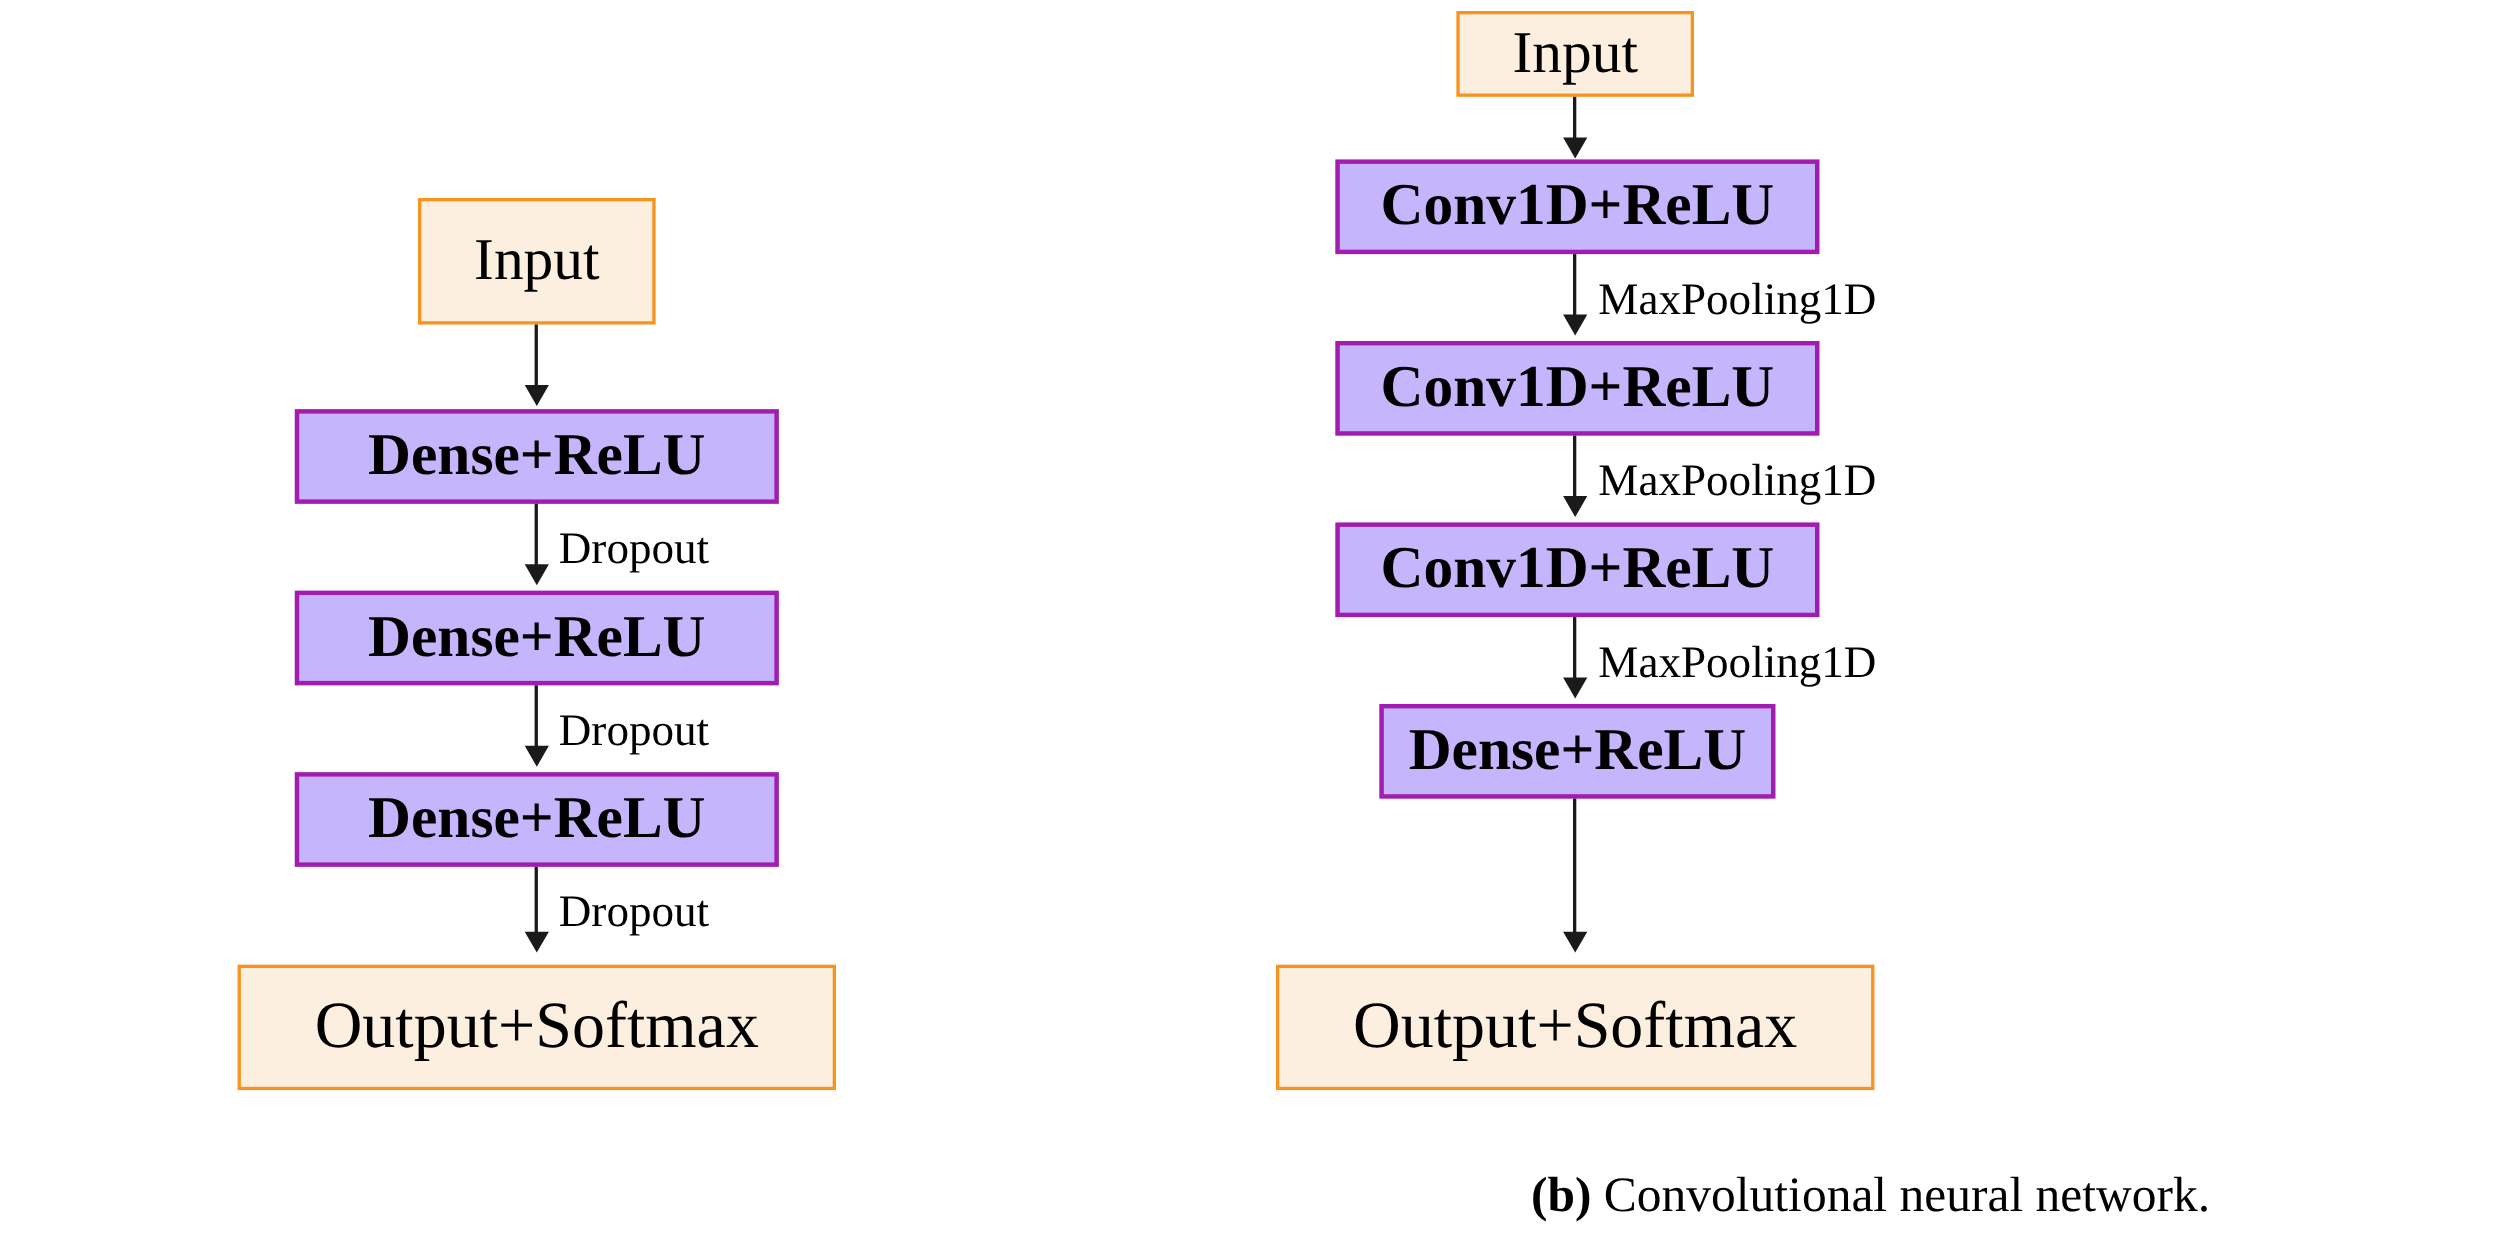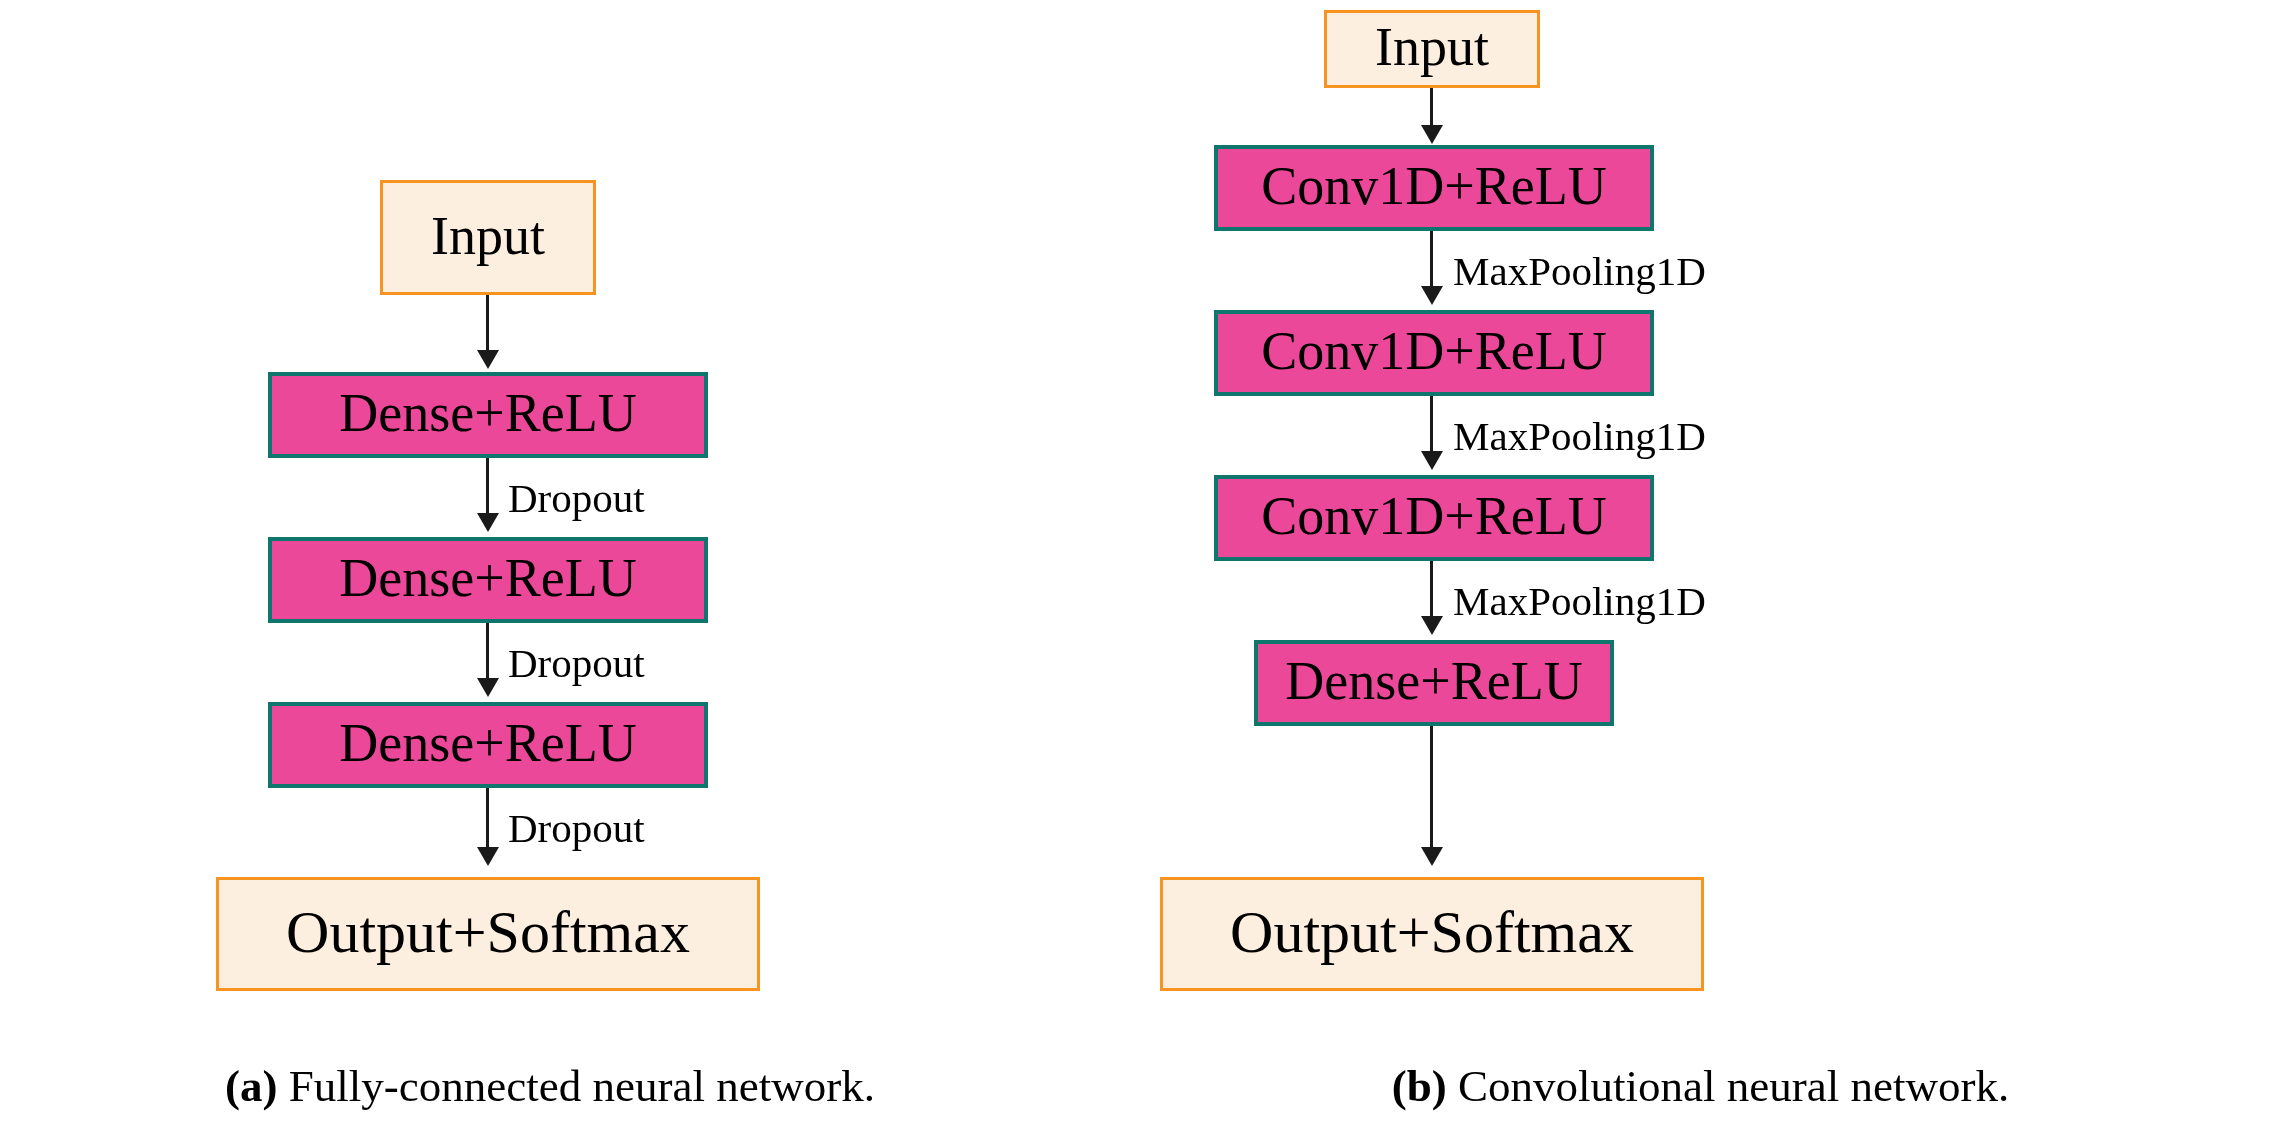--- a/index.html
+++ b/index.html
@@ -50,22 +50,23 @@
   .node-label {
     display: block;
     transform: translateY(-2px);
   }
 
   .node.io {
     background: #FDEFDF;
     border: 3px solid #F79421;
   }
   .node.hidden-layer {
-    background: #ec4899;
-    border: 4px solid #0f766e;
+    background: #c4b5fd;
+    border: 4px solid #a21caf;
+    font-weight: bold;
   }
 
   
   .edge {
     position: absolute;
     width: 3px;
     background: #1a1a1a;
   }
   .arrowhead {
     position: absolute;
@@ -138,24 +139,20 @@
       <div class="edge" style="left:486px; top:788px; height:62px;"></div>
       <div class="arrowhead" style="left:488px; top:847px;"></div>
       <div class="edge-label" style="left:508px; top:808px; font-size:41px;">Dropout</div>
 
       <div class="node io" style="left:216px; top:877px; width:544px; height:114px; font-size:60px;">
         <span class="node-label">Output+Softmax</span>
       </div>
 
     </div>
 
-    <div class="caption">
-      <span class="tag">(a)</span>
-      <span>Fully-connected neural network.</span>
-    </div>
   </div>
 
   <div class="panel panel-b">
     <div class="graph">
 
       <div class="node io" style="left:204px; top:10px; width:216px; height:78px; font-size:54px;">
         <span class="node-label">Input</span>
       </div>
 
       <div class="edge" style="left:310px; top:88px; height:40px;"></div>

